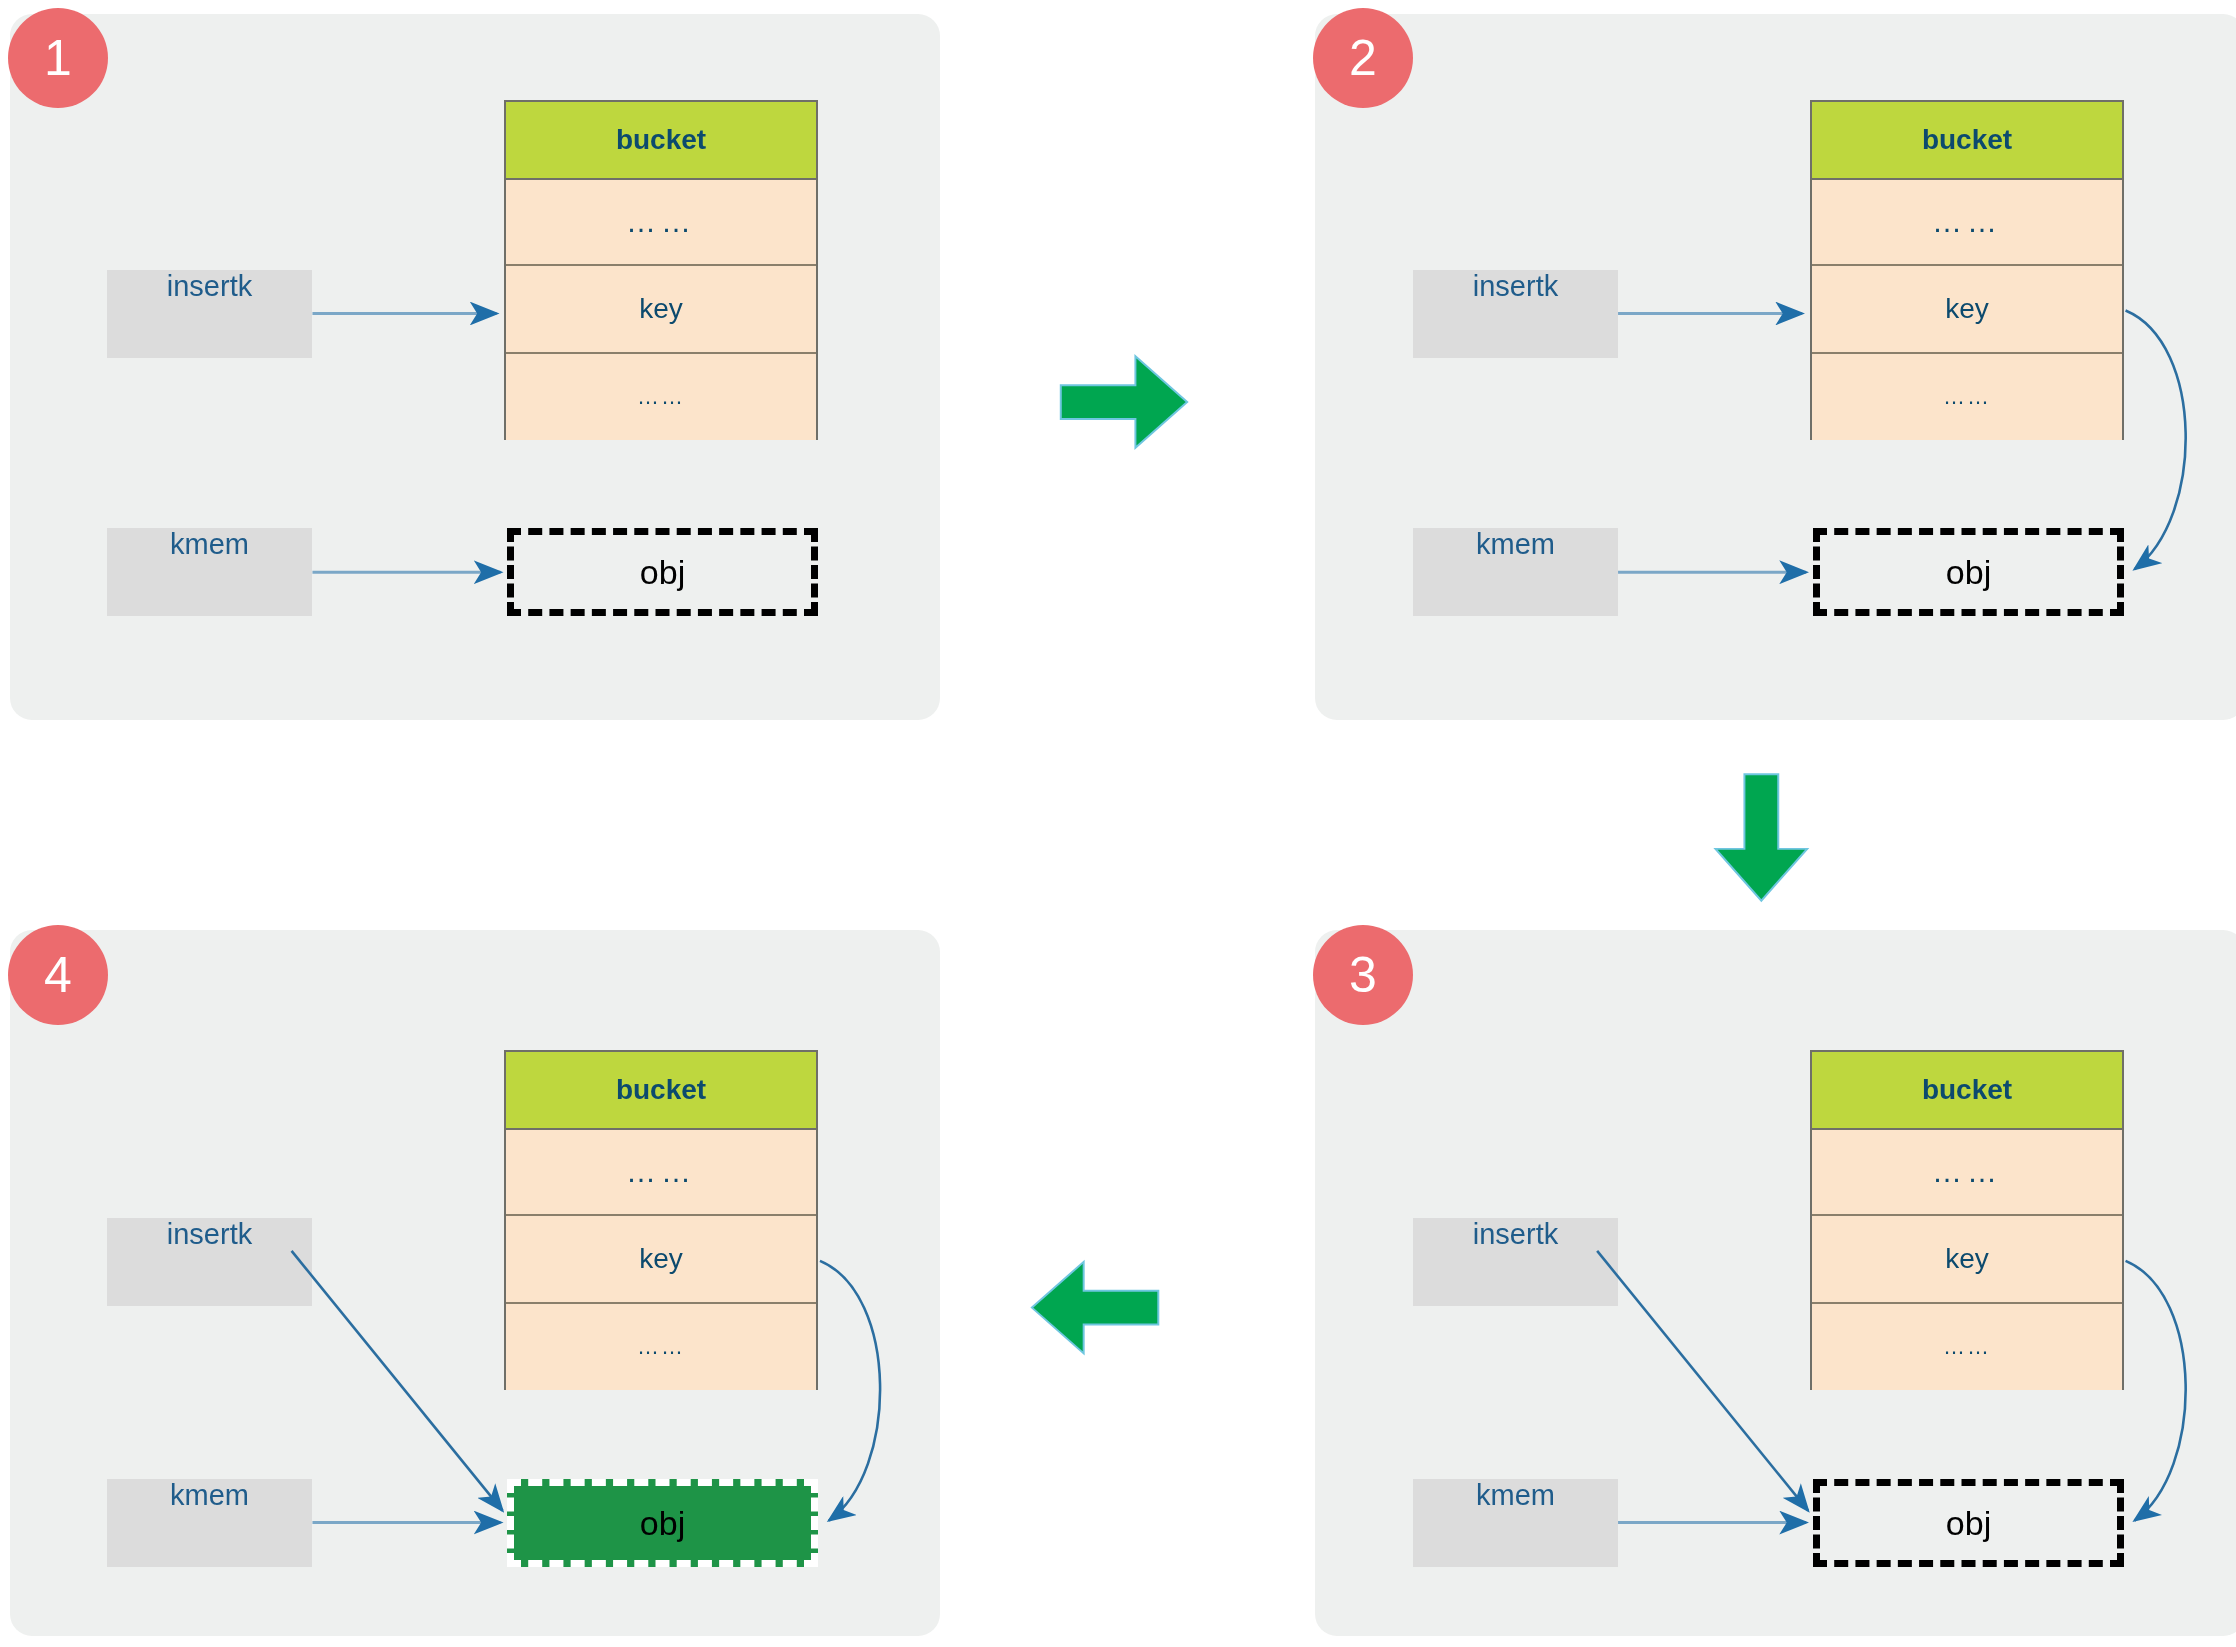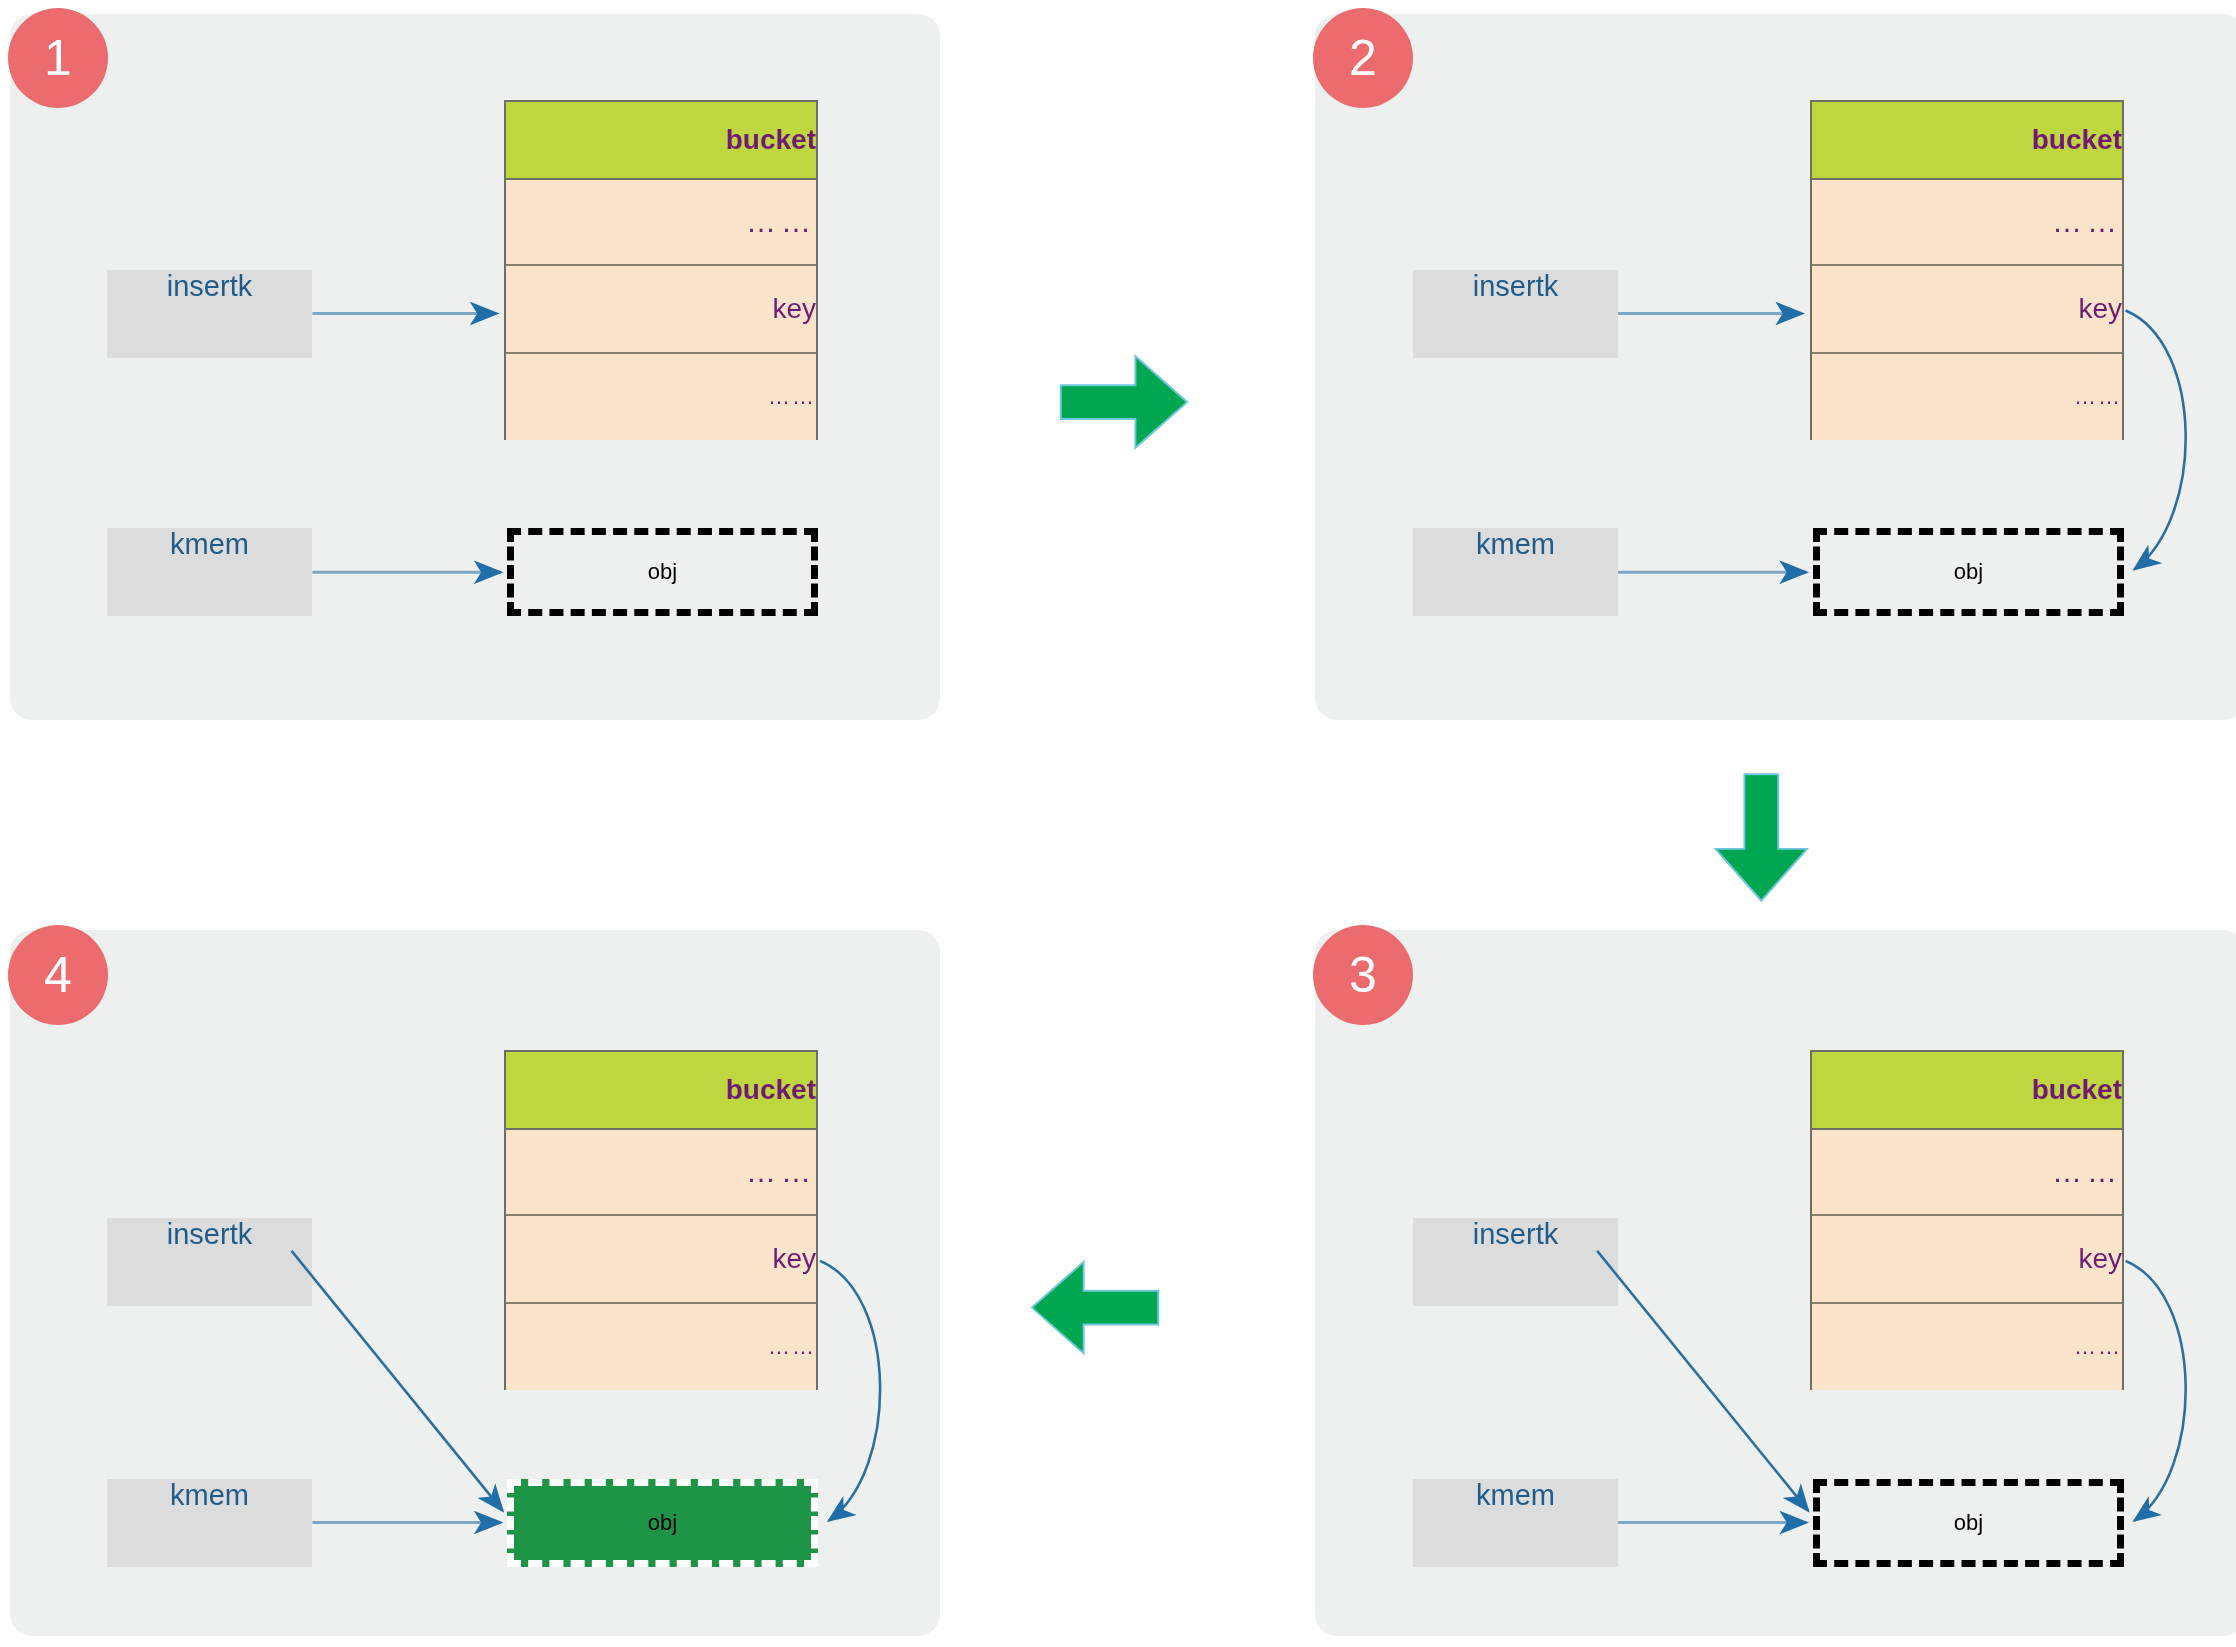--- a/index.html
+++ b/index.html
@@ -14,40 +14,40 @@
     position:absolute;width:100px;height:100px;border-radius:50%;
     background:#ec6b6e;color:#ffffff;
     display:flex;align-items:center;justify-content:center;
     font-size:50px;font-weight:400;line-height:1;
     z-index:5;
   }
   
   .table{position:absolute;border:2px solid #6f6f68;box-sizing:border-box;}
   .trow{
     box-sizing:border-box;
-    display:flex;align-items:center;justify-content:flex-end;
-    font-size:28px;color:#701a75;
+    display:flex;align-items:center;justify-content:center;
+    font-size:28px;color:#0c4a6e;
     border-bottom:2px solid #8a7f6b;
   }
   .trow:last-child{border-bottom:none;}
   .trow.head{background:#bed73e;font-weight:bold;border-bottom:2px solid #6f6f68;}
   .trow.cell{background:#fce4cb;}
   .dots-lg{letter-spacing:5px;font-size:30px;}
   .dots-sm{letter-spacing:2px;font-size:22px;}
   
   .varbox{
     position:absolute;background:#dcdcdc;
     display:flex;justify-content:center;
     font-size:29px;color:#1f5c8b;
   }
   
   .objbox{
     position:absolute;box-sizing:border-box;
     display:flex;align-items:center;justify-content:center;
-    font-size:22px;color:#000000;
+    font-size:34px;color:#000000;
     border:7px dashed #000000;background:transparent;
   }
   .objbox.filled{
     background:#1e9447;border:7px dashed #ffffff;color:#000000;
   }
   svg.layer{position:absolute;left:0;top:0;width:2237px;height:1648px;
             pointer-events:none;overflow:visible;}
 </style>
 </head>
 <body>

